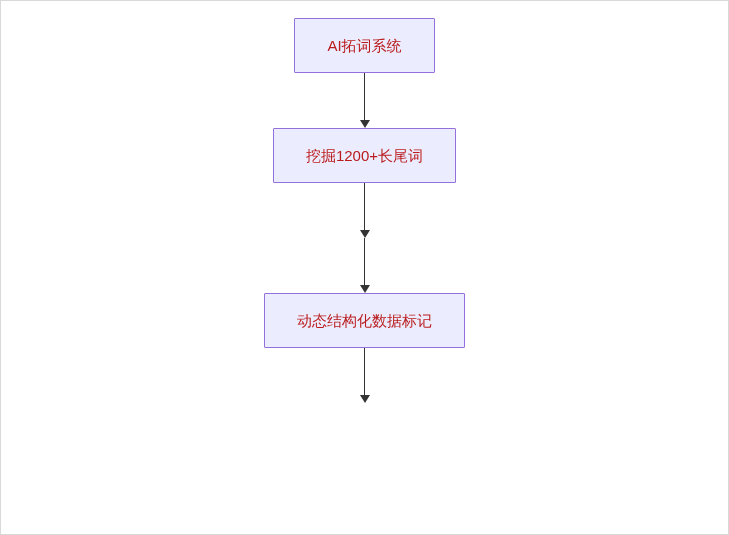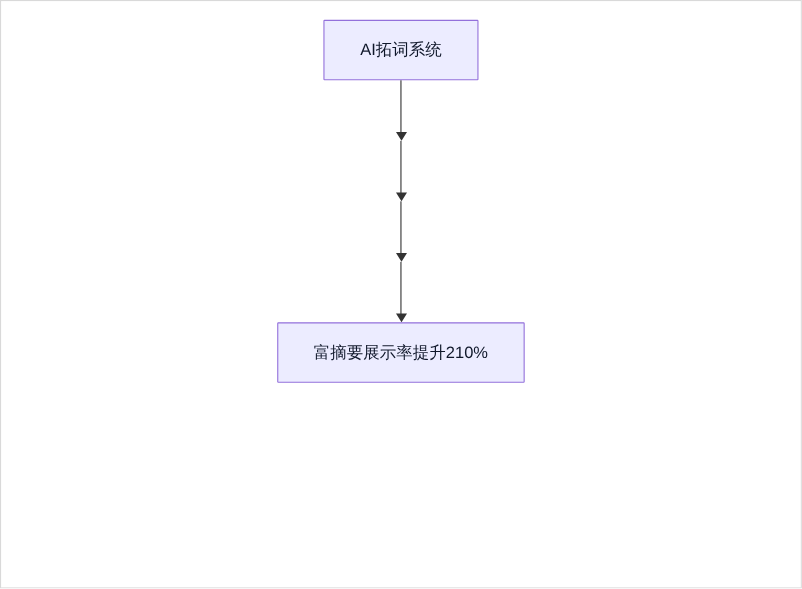--- a/index.html
+++ b/index.html
@@ -22,21 +22,21 @@
     overflow:hidden;
     display:flex;
     flex-direction:column;
     align-items:center;
     padding-top:17px;
   }
   .node{
     box-sizing:border-box;
     background:var(--node-fill);
     border:1px solid var(--node-border);
-    color:#0f172a;
+    color:#b91c1c;
     font-size:15px;
     line-height:19px;
     padding:17px 32px;
     text-align:center;
     white-space:nowrap;
     border-radius:1px;
   }
   .arrow{
     display:flex;
     flex-direction:column;
@@ -65,35 +65,38 @@
 
   <div class="node">
     <span>AI拓词系统</span>
   </div>
 
   <div class="arrow">
     <div class="line"></div>
     <div class="head"></div>
   </div>
 
-
-  <div class="arrow">
-    <div class="line"></div>
-    <div class="head"></div>
+  <div class="node">
+    <span>挖掘1200+长尾词</span>
   </div>
-
 
   <div class="arrow">
     <div class="line"></div>
     <div class="head"></div>
   </div>
 
 
   <div class="arrow">
     <div class="line"></div>
     <div class="head"></div>
   </div>
 
   <div class="node">
-    <span>富摘要展示率提升210%</span>
+    <span>动态结构化数据标记</span>
   </div>
+
+  <div class="arrow">
+    <div class="line"></div>
+    <div class="head"></div>
+  </div>
+
 
 </div>
 
 </body></html>

